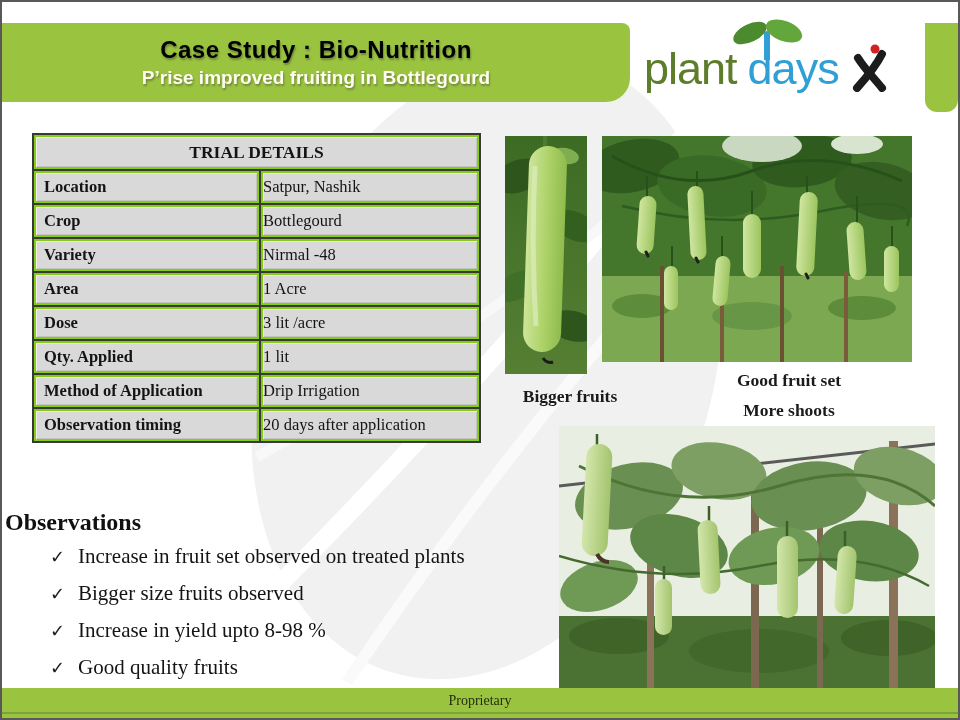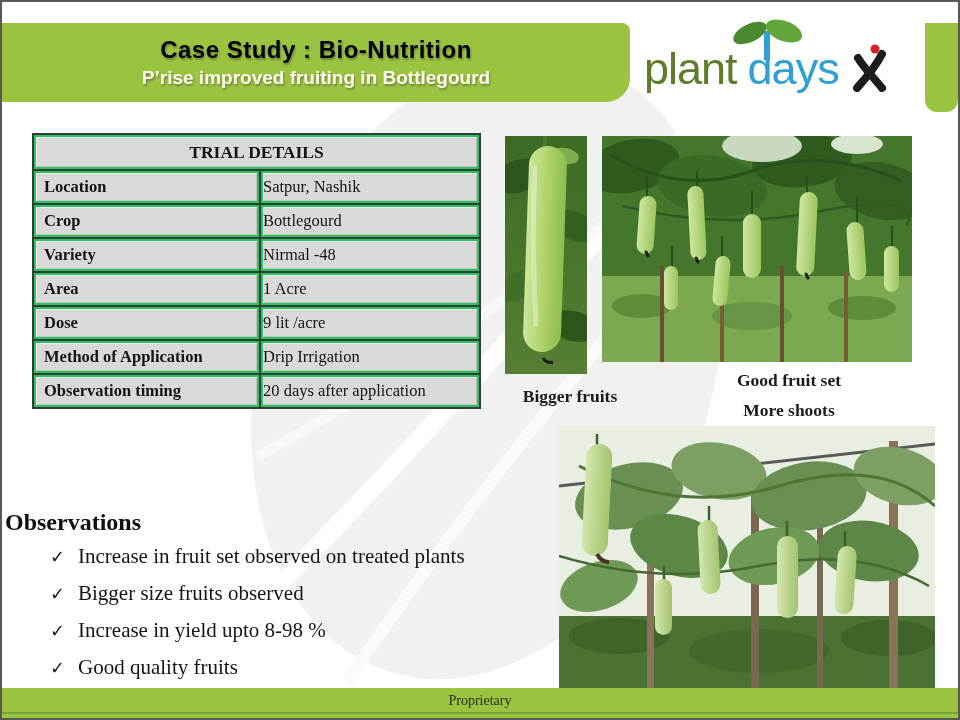--- a/index.html
+++ b/index.html
@@ -31,21 +31,21 @@
   .logo .lp { color:#5d7d2a; }
   .logo .lb { color:#2f9fd6; }
   .logo .sprout { position:absolute; left:84px; top:-16px; }
   .logo .xman { margin-left:0px; margin-bottom:6px; }
   .side-tab {
     position:absolute; left:923px; top:21px; width:33px; height:89px; z-index:2;
     background:#9ac43f; border-radius:0 0 12px 12px;
   }
   table.trial {
     position:absolute; left:30px; top:131px; width:447px; z-index:2;
-    border-collapse:collapse; table-layout:fixed; background:#22c55e;
+    border-collapse:collapse; table-layout:fixed; background:#84cc16;
     border:2px solid #383838;
   }
   table.trial td, table.trial th { border:2px solid #383838; padding:0; vertical-align:middle; }
   table.trial .fill {
     margin:2px; background:#d9d9d9; height:28px;
     box-shadow:inset 1px 1px 0 #efefef, inset -1px -1px 0 #c3c3c3;
     display:flex; align-items:center; font-size:16.5px; color:#141414;
   }
   table.trial .th { justify-content:center; font-weight:bold; font-size:17.5px; height:30px; }
   table.trial .lab { font-weight:bold; padding-left:8px; }
@@ -150,21 +150,29 @@
           </td>
       <td>
             <div class="fill val">1 Acre</div>
           </td>
     </tr>
     <tr>
       <td>
             <div class="fill lab">Dose</div>
           </td>
       <td>
-            <div class="fill val">9 lit /acre</div>
+            <div class="fill val">3 lit /acre</div>
+          </td>
+    </tr>
+    <tr>
+      <td>
+            <div class="fill lab">Qty. Applied</div>
+          </td>
+      <td>
+            <div class="fill val">1 lit</div>
           </td>
     </tr>
     <tr>
       <td>
             <div class="fill lab">Method of Application</div>
           </td>
       <td>
             <div class="fill val">Drip Irrigation</div>
           </td>
     </tr>

